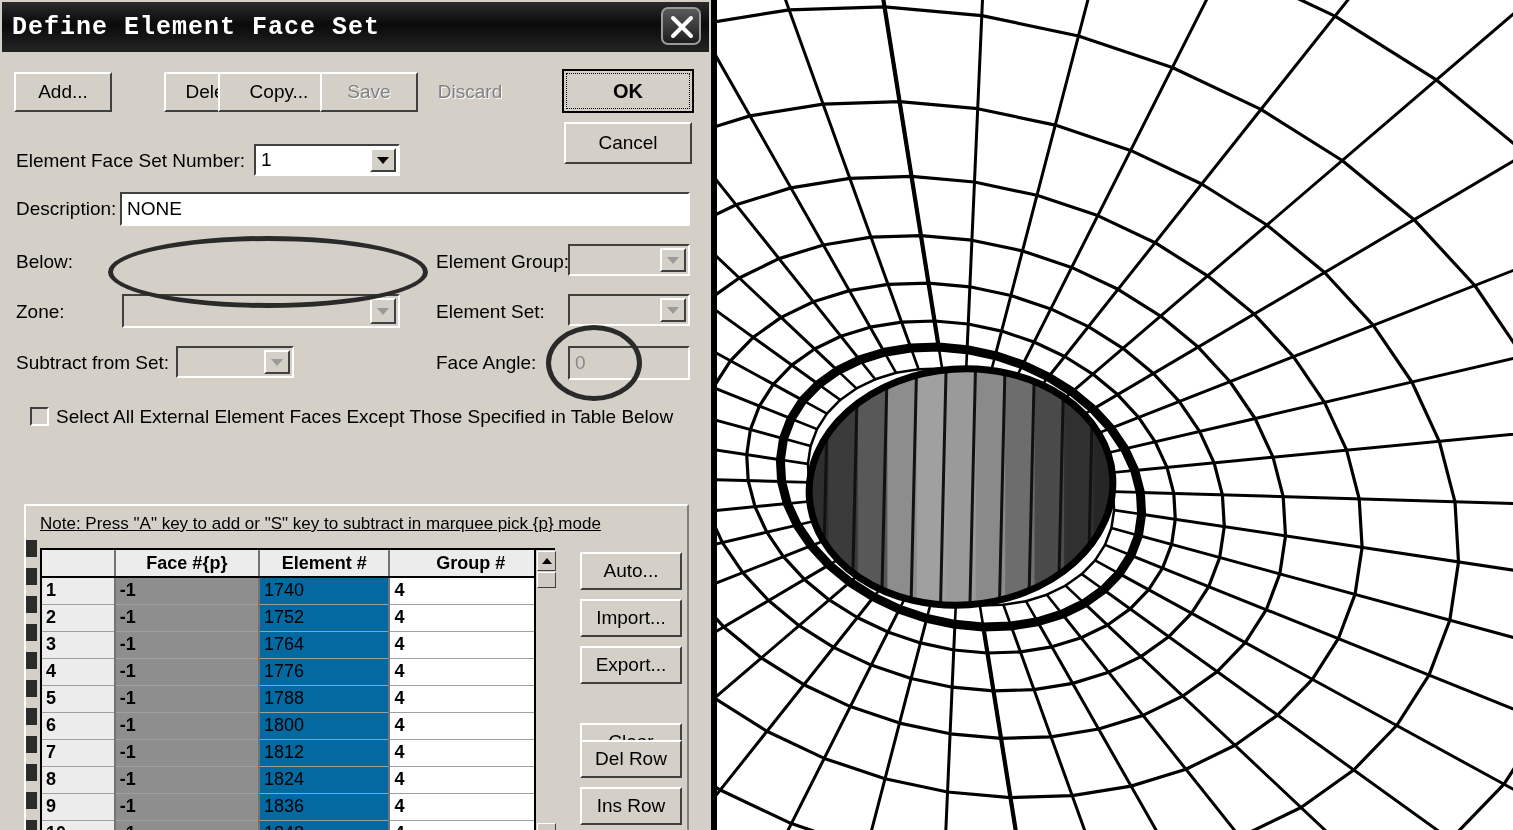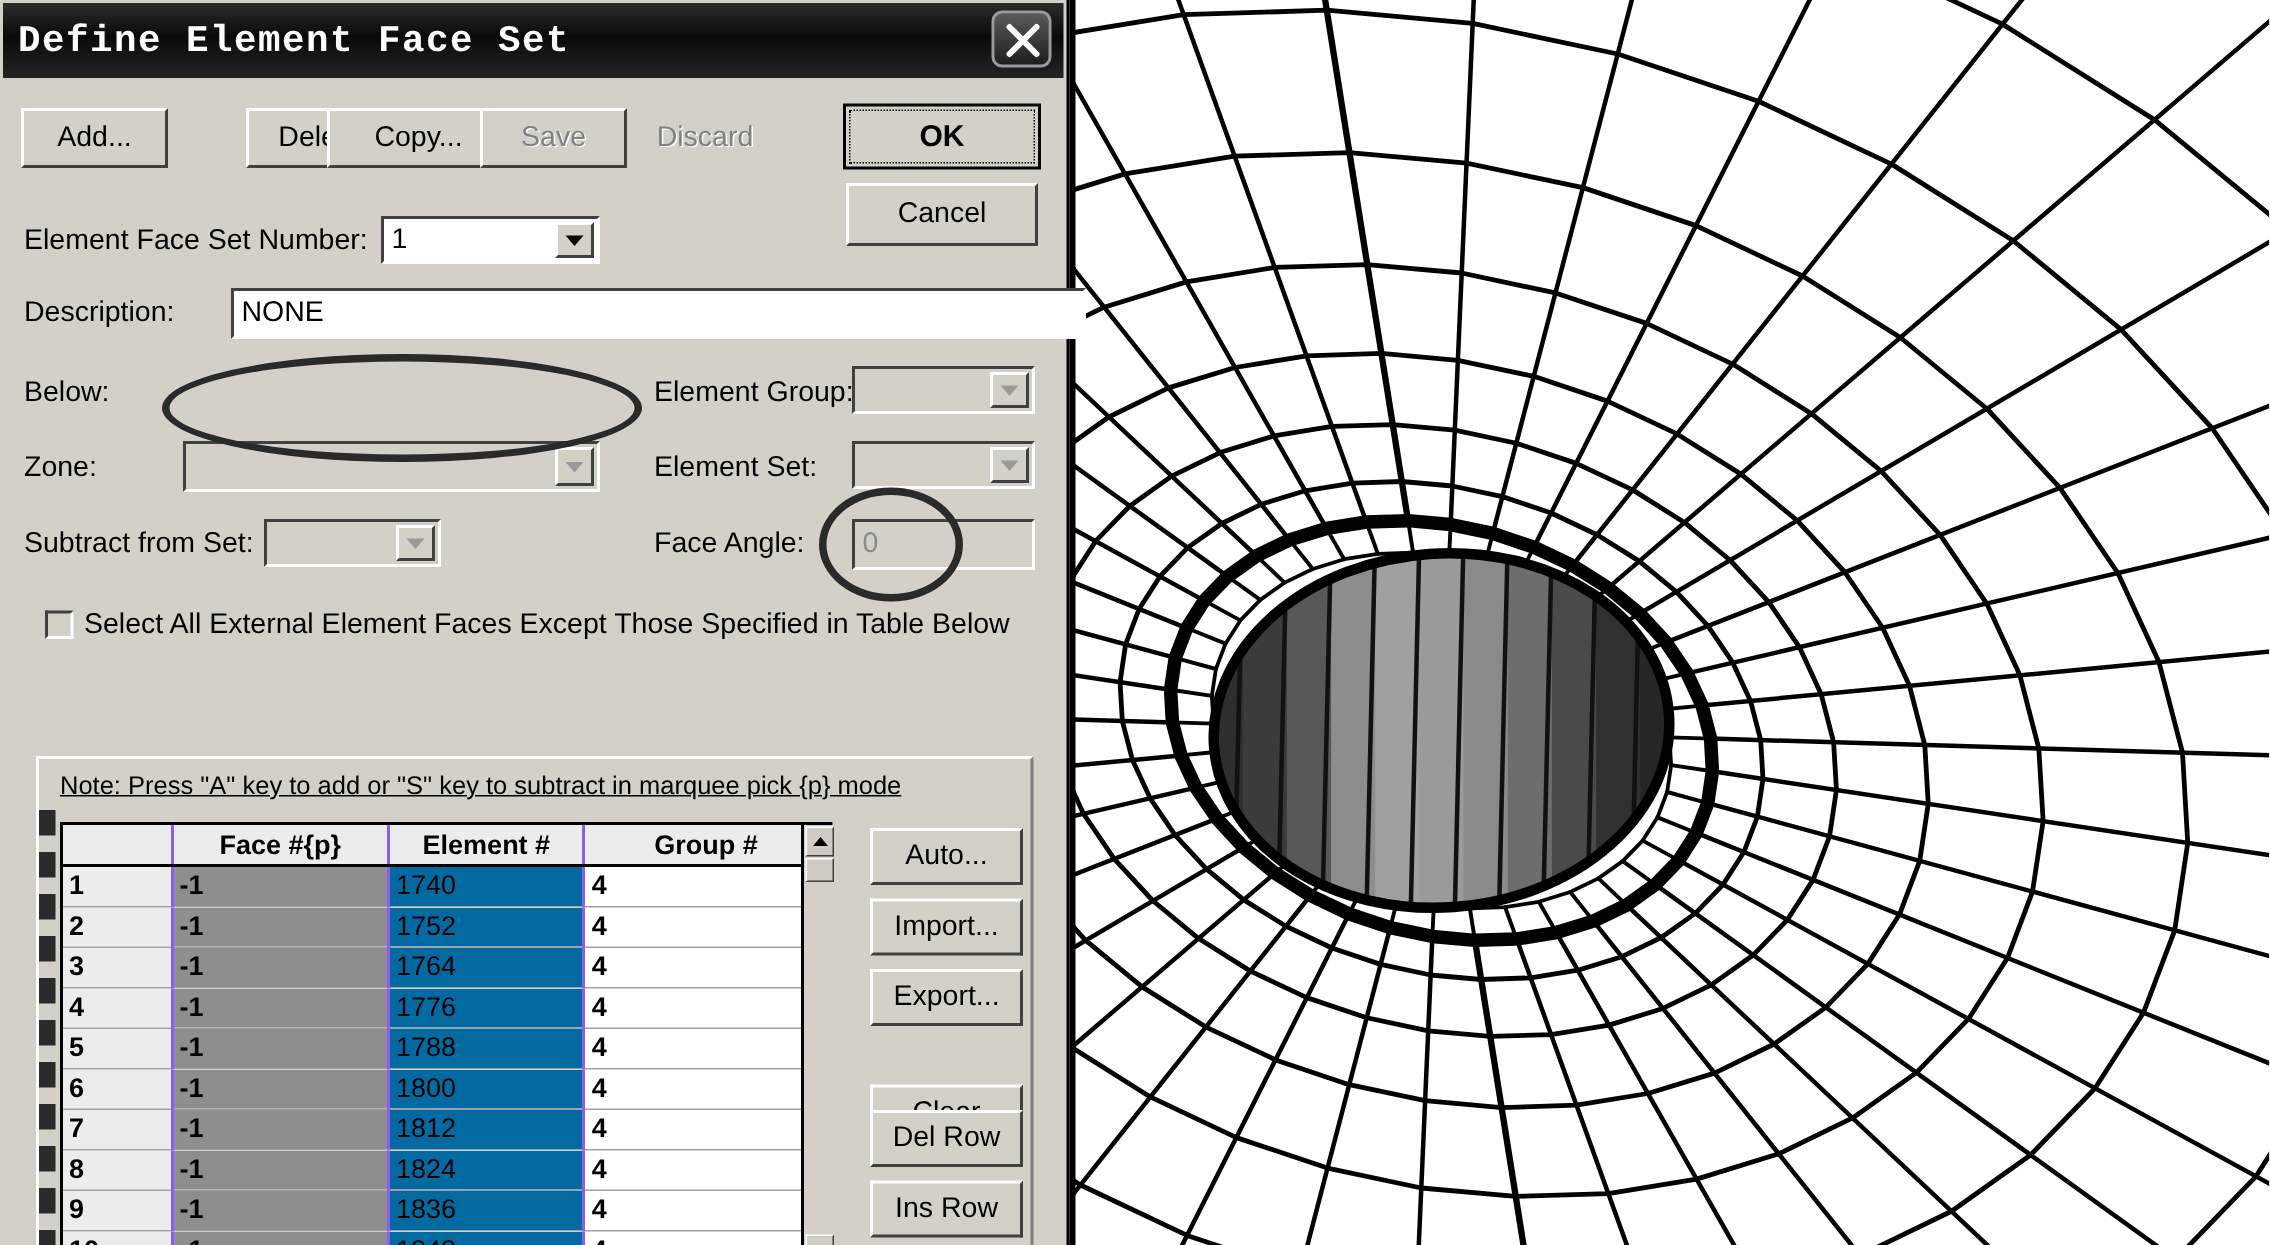--- a/index.html
+++ b/index.html
@@ -71,21 +71,21 @@
              border-right:2px solid #808080;border-bottom:2px solid #808080;
              box-sizing:border-box;}
 
   #note-text{position:absolute;left:38px;top:462px;font-size:17px;color:#000;white-space:nowrap;
              text-decoration:underline;}
 
   
   #grid-wrap{position:absolute;left:38px;top:496px;width:515px;height:298px;background:#fff;
              border:2px solid #000;box-sizing:border-box;overflow:hidden;}
   table.grid{border-collapse:collapse;table-layout:fixed;width:511px;}
-  table.grid th,table.grid td{border-right:2px solid #8b5cf6;border-bottom:1px solid #a0a0a0;
+  table.grid th,table.grid td{border-right:2px solid #737373;border-bottom:1px solid #a0a0a0;
       font-size:18px;height:27px;padding:0 0 0 4px;box-sizing:border-box;color:#000;
       font-family:"Liberation Sans",sans-serif;overflow:hidden;white-space:nowrap;}
   table.grid th{background:#ececec;font-weight:bold;text-align:center;padding:0;
                 border-bottom:2px solid #000;}
   td.rownum{background:#ececec;font-weight:bold;text-align:left;}
   td.face{background:#8e8e8e;font-weight:bold;}
   td.elem{background:#0369a1;font-weight:normal;}
   td.grp{background:#fff;font-weight:bold;border-right:none;}
   th.c0{width:68px;} th.c1{width:135px;} th.c2{width:122px;} th.c3{width:152px;}
 
@@ -291,21 +291,21 @@
 
       <div class="lbl" style="left:14px;top:98px;">Element Face Set Number:</div>
       <div class="field" style="left:252px;top:92px;width:146px;height:32px;">
         <span class="val">1</span>
         <span class="arrow-btn">
             <i></i>
           </span>
       </div>
 
       <div class="lbl" style="left:14px;top:146px;">Description:</div>
-      <div class="field" style="left:118px;top:140px;width:570px;height:34px;margin-left:34px;">
+      <div class="field" style="left:118px;top:140px;width:570px;height:34px;">
         <span class="val">NONE</span>
       </div>
 
       <div class="lbl" style="left:14px;top:199px;">Below:</div>
 
       <div class="lbl" style="left:434px;top:199px;">Element Group:</div>
       <div class="field gray" style="left:566px;top:192px;width:122px;height:32px;">
         <span class="val dim"></span>
         <span class="arrow-btn dim">
             <i></i>

